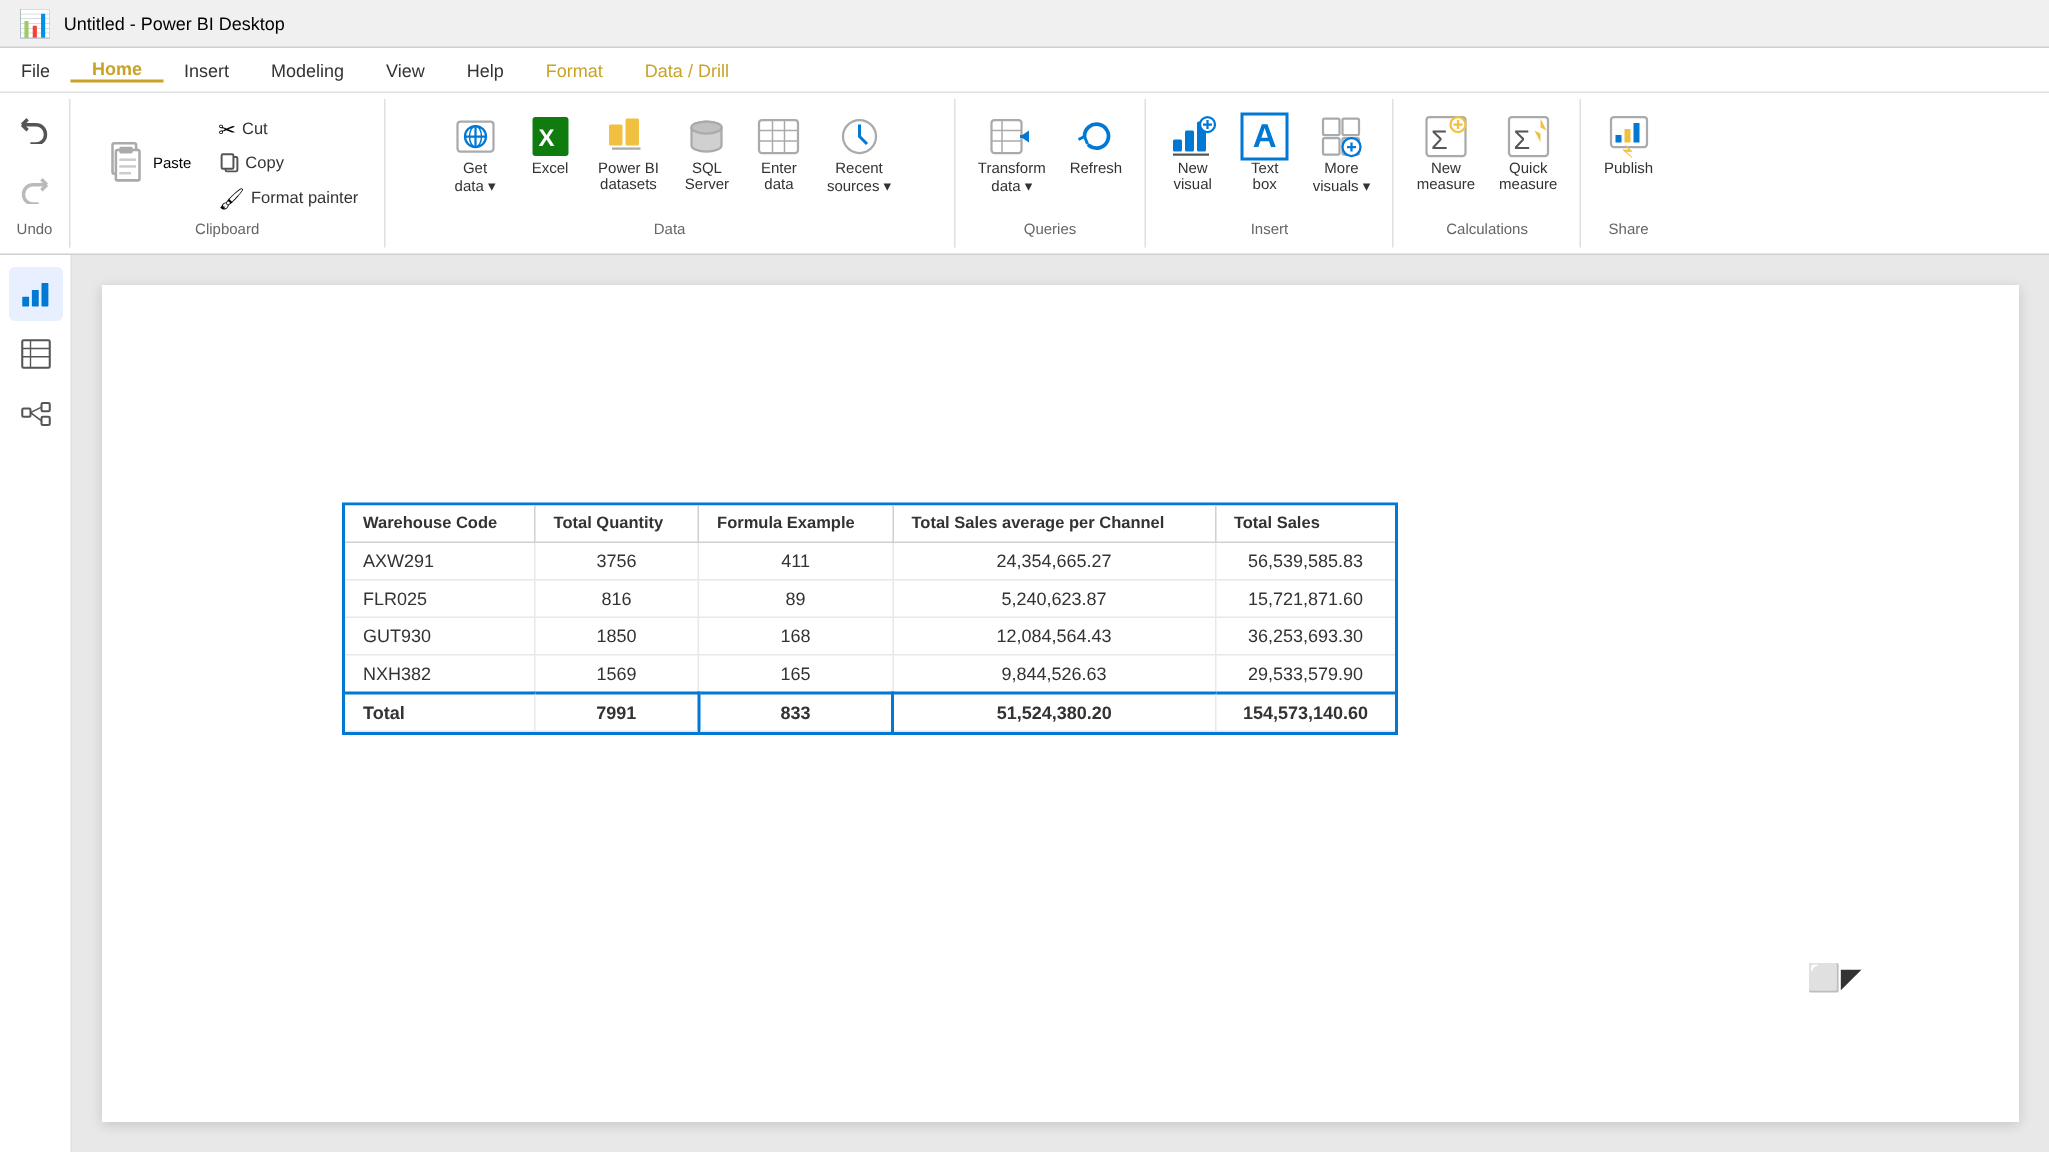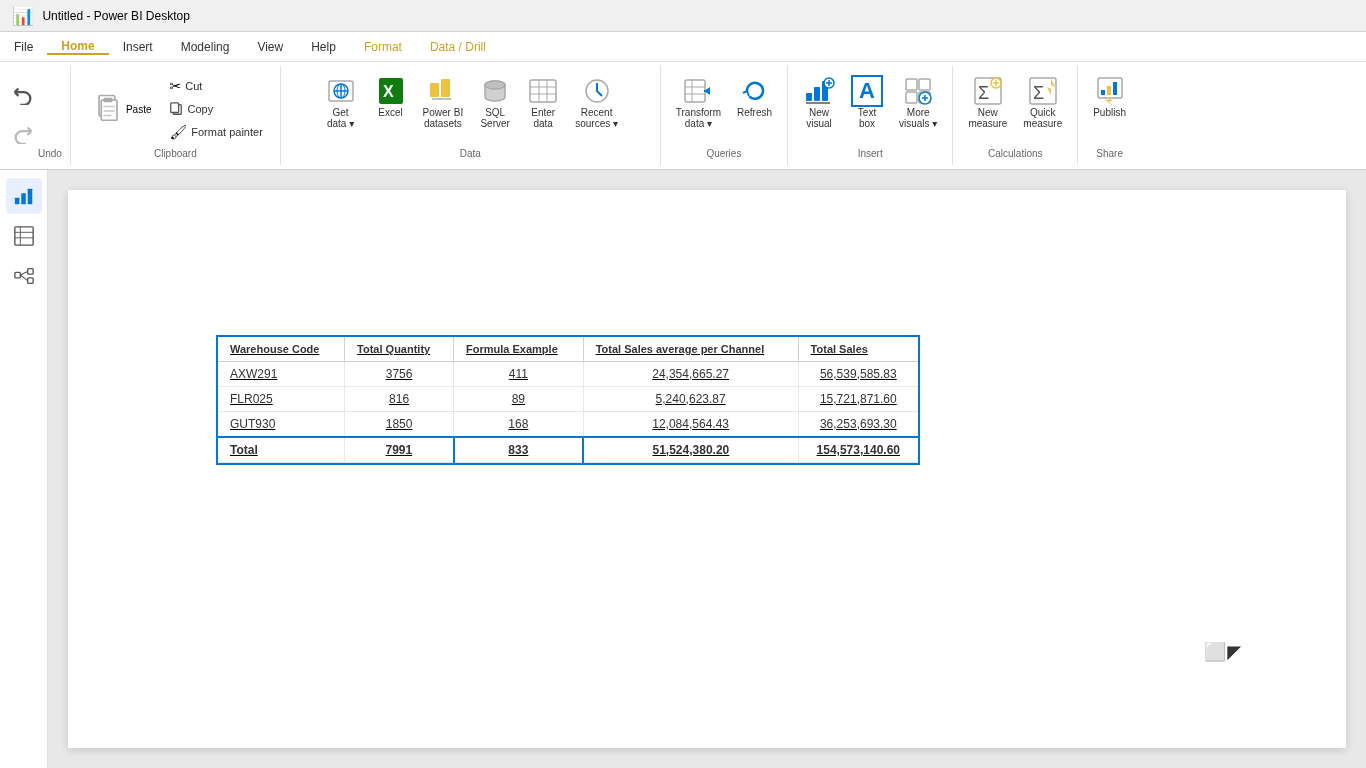--- a/index.html
+++ b/index.html
@@ -107,21 +107,21 @@
 
     .clipboard-small {
       display: flex;
       flex-direction: column;
       justify-content: center;
       gap: 2px;
     }
 
     .undo-section {
       display: flex;
-      flex-direction: row;
+      flex-direction: column;
       align-items: center;
       padding: 4px 8px;
       border-right: 1px solid #e0e0e0;
       justify-content: space-between;
     }
     .undo-btns { display: flex; flex-direction: column; align-items: center; gap: 4px; }
     .undo-btn {
       font-size: 20px;
       cursor: pointer;
       padding: 4px;
@@ -171,25 +171,24 @@
       background: white;
       width: 100%;
       height: 100%;
       position: relative;
       box-shadow: 0 2px 8px rgba(0,0,0,0.15);
     }
 
     
     .visual-container {
       position: absolute;
-      left: 148px;
+      left: 160px;
       top: 145px;
       border: 2px solid #0078d4;
       background: white;
-      text-decoration: underline;
     }
     .data-table {
       border-collapse: collapse;
       font-size: 12px;
       min-width: 700px;
     }
     .data-table th {
       background: white;
       padding: 6px 12px;
       text-align: left;
@@ -533,20 +532,27 @@
             <td class="num">5,240,623.87</td>
             <td class="num">15,721,871.60</td>
           </tr>
           <tr>
             <td>GUT930</td>
             <td class="num">1850</td>
             <td class="num">168</td>
             <td class="num">12,084,564.43</td>
             <td class="num">36,253,693.30</td>
           </tr>
+          <tr>
+            <td>NXH382</td>
+            <td class="num">1569</td>
+            <td class="num">165</td>
+            <td class="num">9,844,526.63</td>
+            <td class="num">29,533,579.90</td>
+          </tr>
           <tr class="total-row">
             <td>Total</td>
             <td class="num">7991</td>
             <td class="num">833</td>
             <td class="num">51,524,380.20</td>
             <td class="num">154,573,140.60</td>
           </tr>
         </tbody>
       </table>
     </div>

